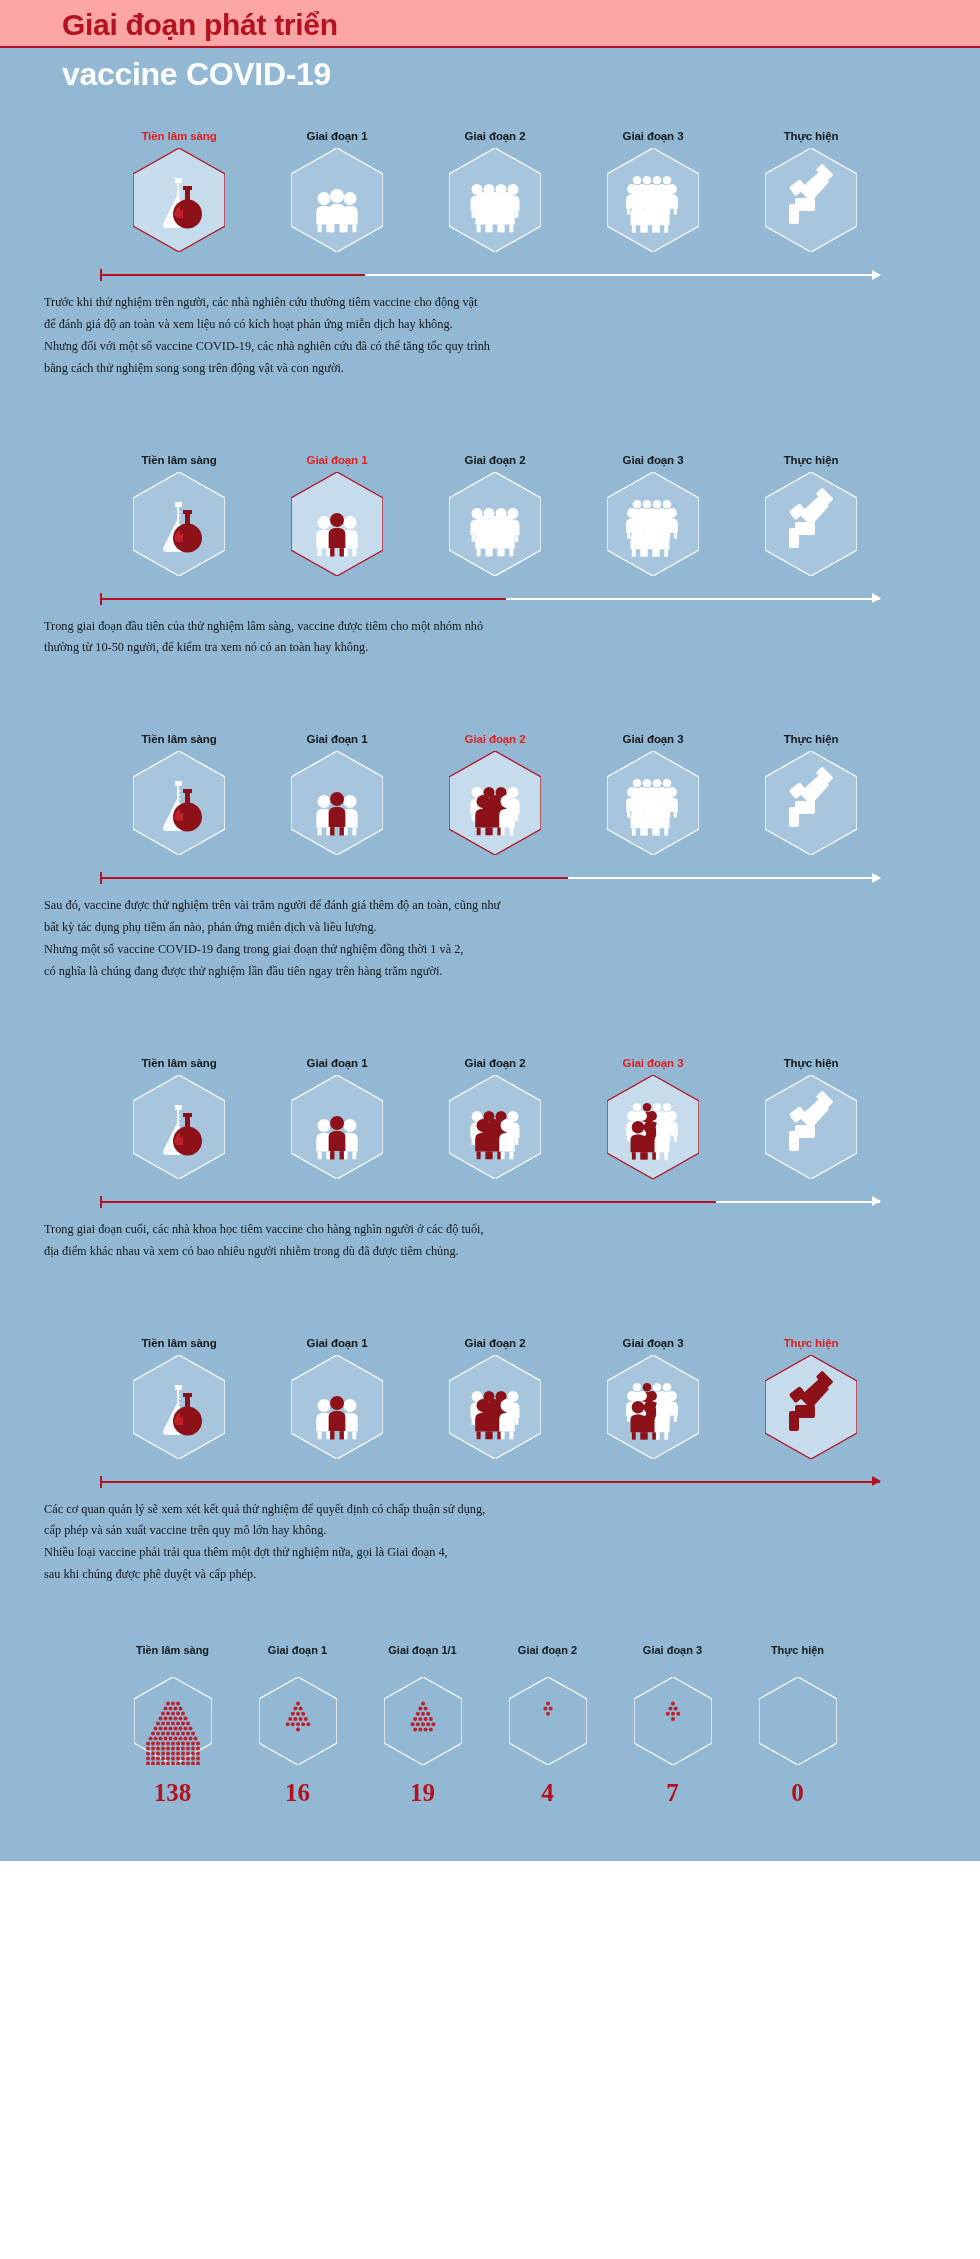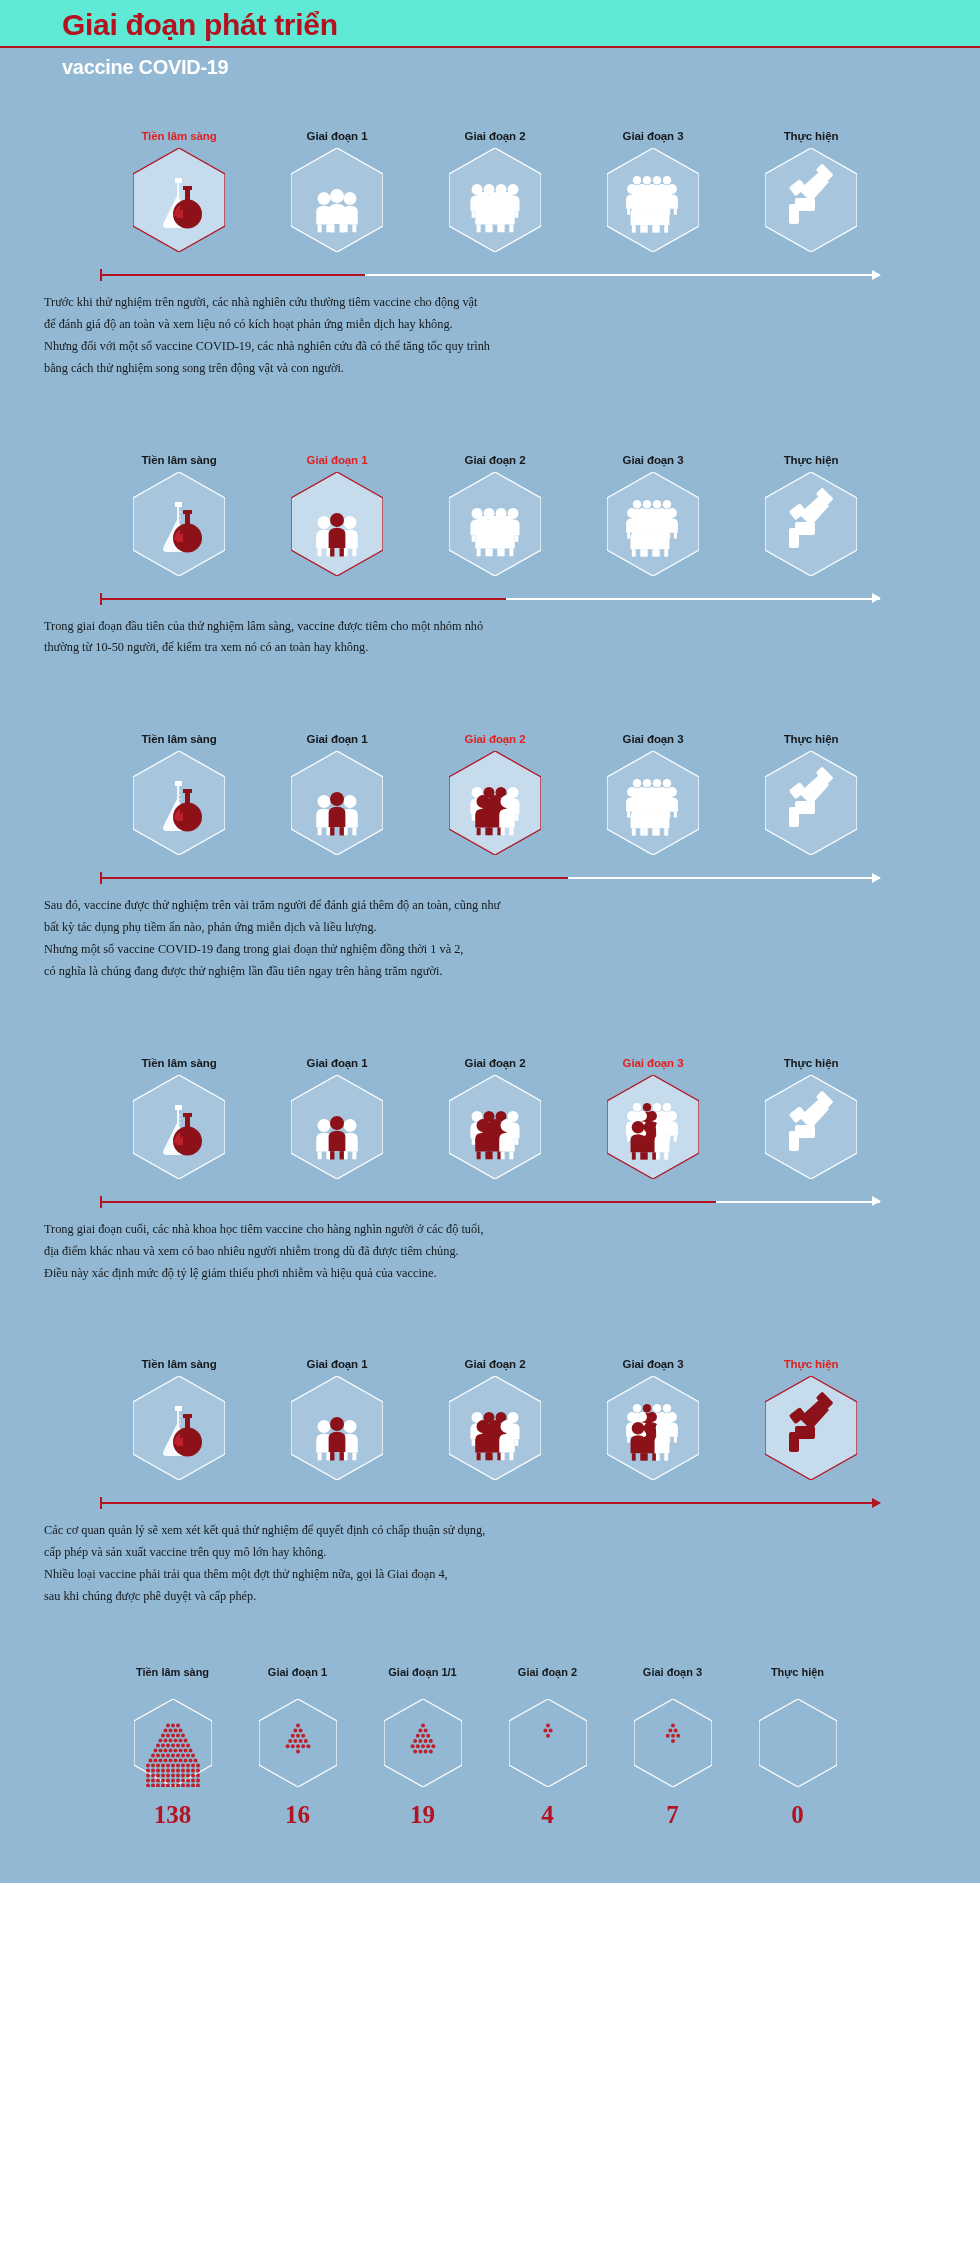--- a/index.html
+++ b/index.html
@@ -5,42 +5,42 @@
   * { box-sizing: border-box; margin: 0; padding: 0; }
   body {
     width: 980px;
     background: #ffffff;
     font-family: "Liberation Sans", sans-serif;
   }
   .page { width: 980px; position: relative; background: #92b8d3; }
 
   
   .header-white {
-    background: #5eead4;
+    background: #fca5a5;
     height: 46px;
     position: relative;
   }
   .title-red {
     position: absolute;
     left: 62px;
     top: 8px;
     font-size: 30px;
     font-weight: bold;
     color: #b41220;
     letter-spacing: -0.3px;
     white-space: nowrap;
   }
   .red-rule { height: 2px; background: #b41220; width: 100%; }
   .title-white-band {
     background: #92b8d3;
     padding: 8px 0 0 62px;
     height: 82px;
   }
   .title-white {
-    font-size: 20px;
+    font-size: 32px;
     font-weight: bold;
     color: #ffffff;
     letter-spacing: -0.3px;
   }
 
   
   .section { position: relative; padding: 0 0 0 0; }
 
   .stage-labels {
     display: flex;
@@ -859,21 +859,20 @@
         </div>
         <div class="timeline">
           <div class="tl-base"></div>
           <div class="tl-fill" style="width:79%"></div>
           <div class="tl-cap"></div>
           <div class="tl-arrow"></div>
         </div>
         <div class="body-text">
           <div>Trong giai đoạn cuối, các nhà khoa học tiêm vaccine cho hàng nghìn người ở các độ tuổi,</div>
           <div>địa điểm khác nhau và xem có bao nhiêu người nhiễm trong dù đã được tiêm chủng.</div>
-          <div>Điều này xác định mức độ tỷ lệ giảm thiểu phơi nhiễm và hiệu quả của vaccine.</div>
         </div>
         <div class="spacer-lg"></div>
       </div>
       <div class="section">
         <div class="stage-labels">
           <div class="stage-label">Tiền lâm sàng</div>
           <div class="stage-label">Giai đoạn 1</div>
           <div class="stage-label">Giai đoạn 2</div>
           <div class="stage-label">Giai đoạn 3</div>
           <div class="stage-label active">Thực hiện</div>

